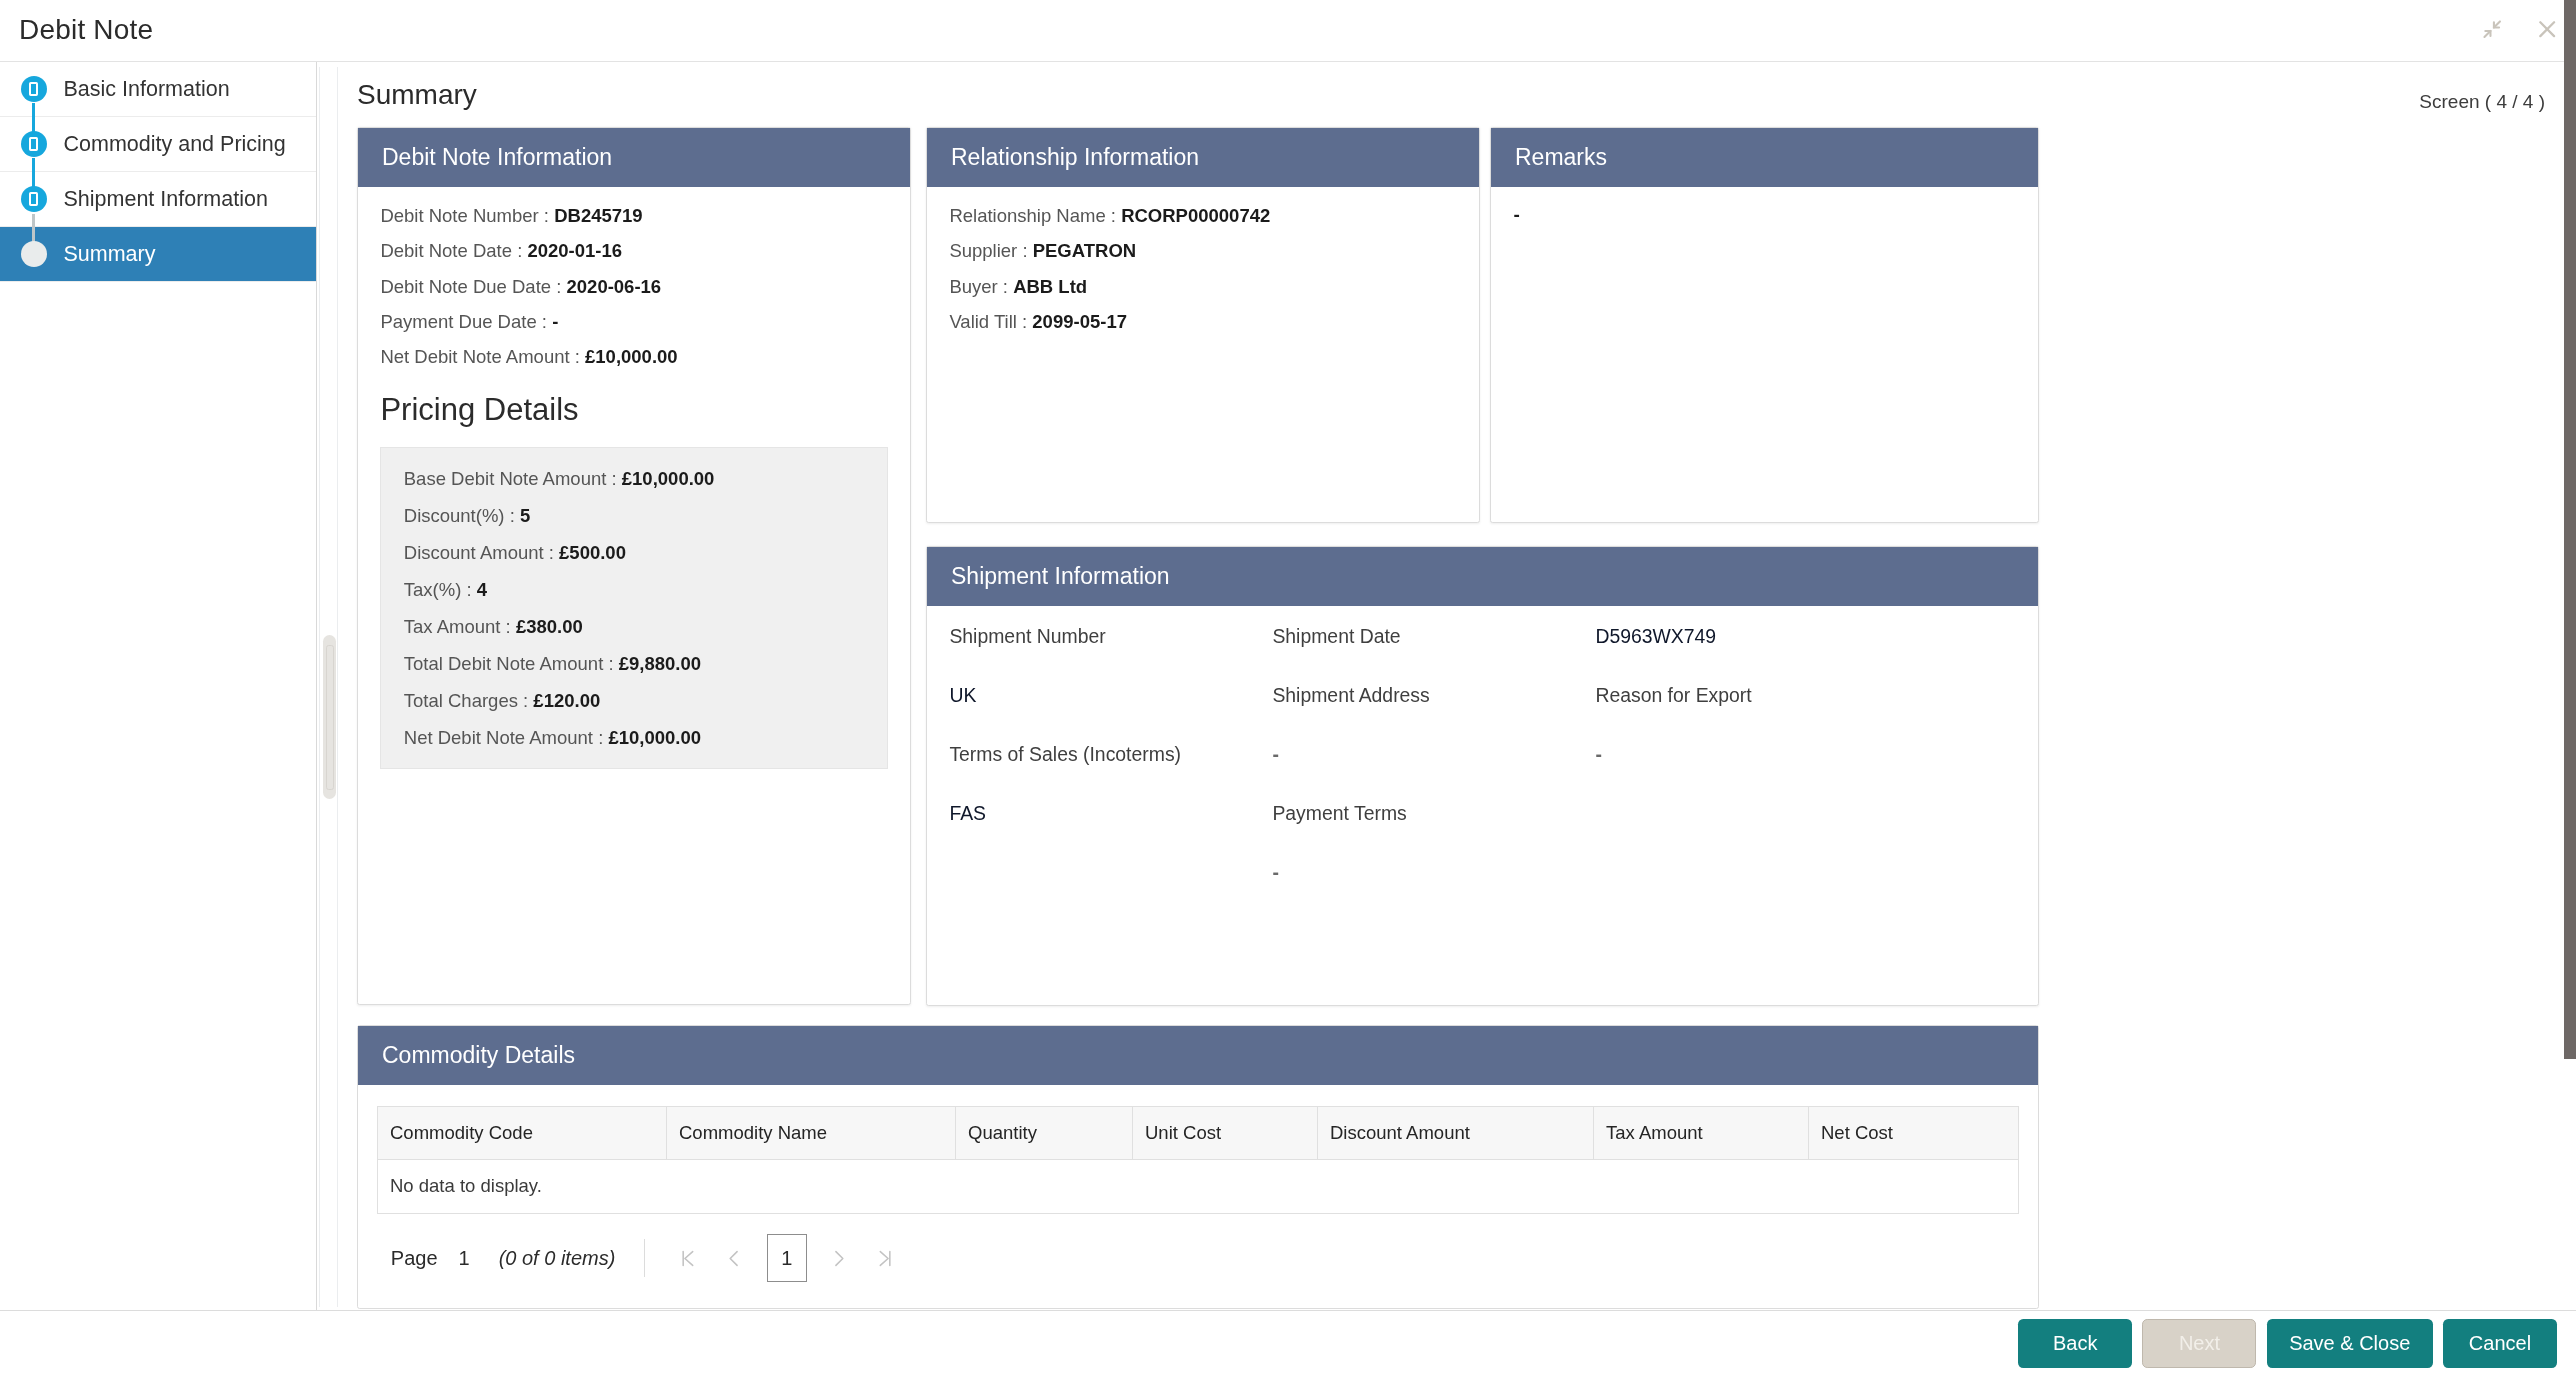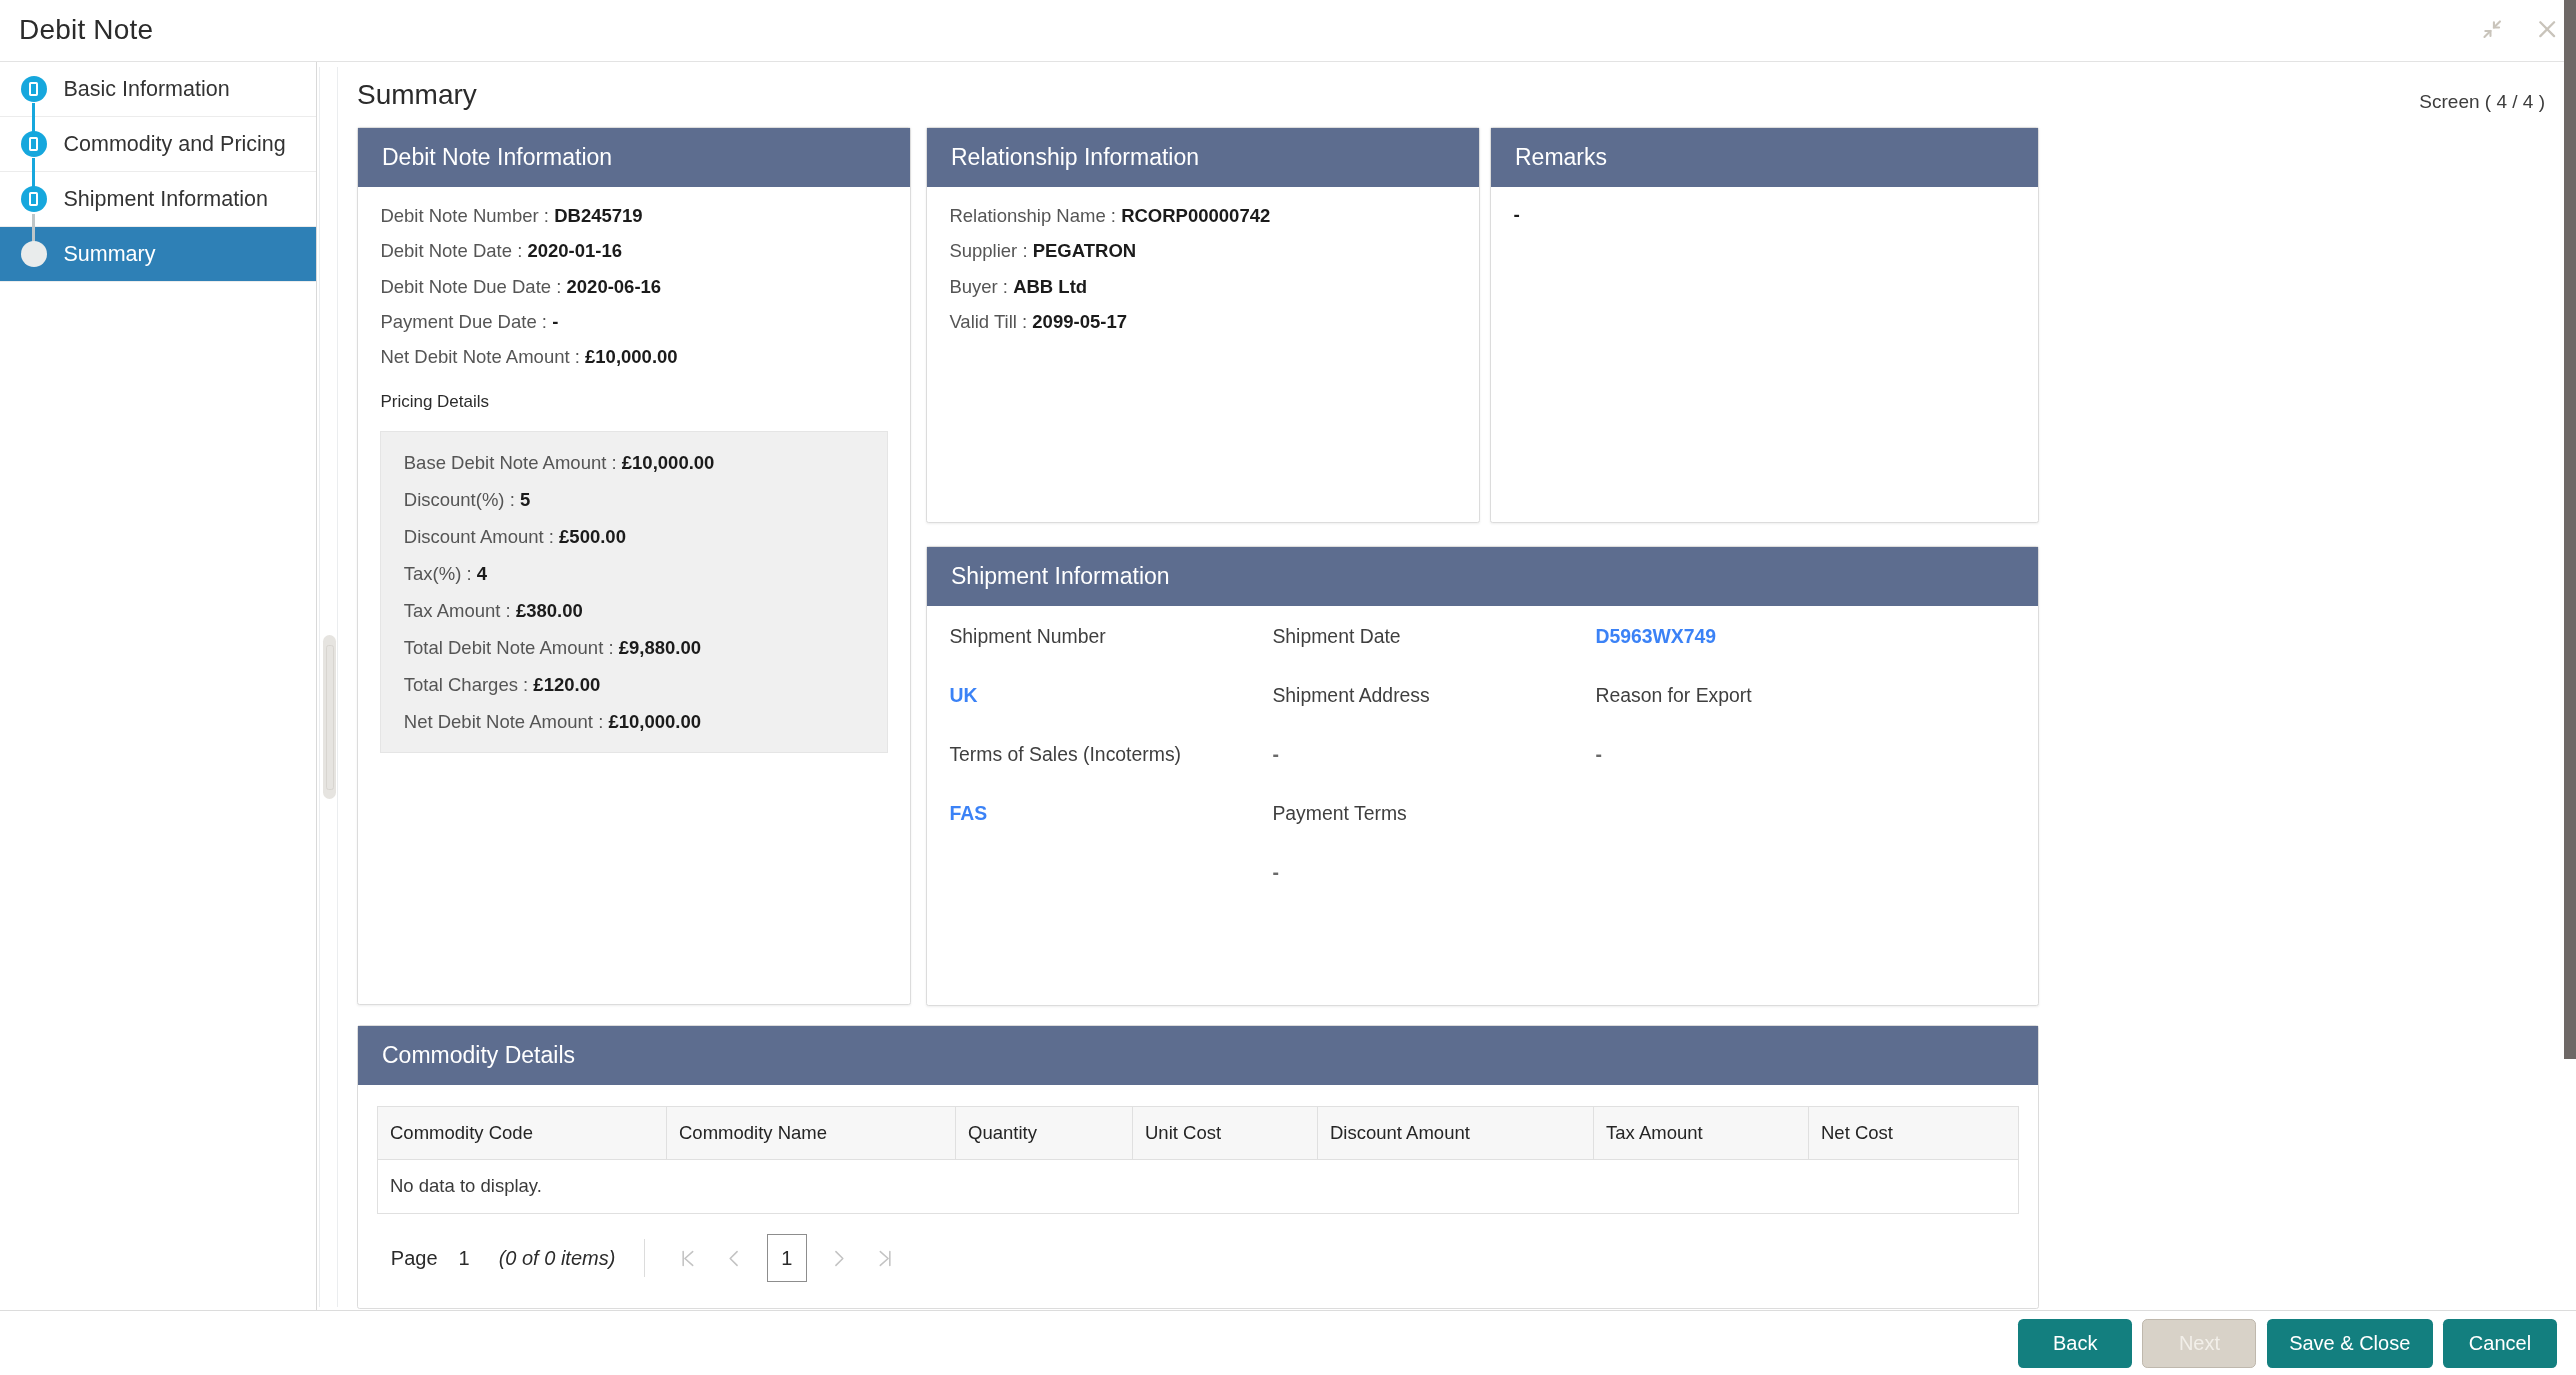--- a/index.html
+++ b/index.html
@@ -172,21 +172,21 @@
   .kv {
     font-size: 18.5px;
     color: #555555;
     margin-bottom: 10.3px;
     line-height: 1.35;
     white-space: nowrap;
   }
   .kv .v { color: #1b1b1b; font-weight: bold; }
 
   .sub-title {
-    font-size: 17px; color: #2b2b2b;
+    font-size: 31px; color: #2b2b2b;
     margin: 22.4px 0 19px 0;
   }
   .pricing-box {
     background: #f0f0f0;
     border: 0.9px solid #e5e5e5;
     padding: 19px 22.4px 15.5px 22.4px;
   }
   .pricing-box .kv { margin-bottom: 12px; }
   .pricing-box .kv:last-child { margin-bottom: 1.7px; }
 
@@ -198,21 +198,21 @@
   .ship-grid {
     display: grid;
     grid-template-columns: 323px 323px 1fr;
     row-gap: 0;
     padding: 19px 22.4px 10.3px 22.4px;
   }
   .ship-grid .lbl {
     font-size: 19.4px; color: #3f3f3f; padding-bottom: 13.8px;
   }
   .ship-grid .val {
-    font-size: 19.4px; color: #3b82f6; font-weight: bold; padding-bottom: 36px;
+    font-size: 19.4px; color: #0f172a; font-weight: normal; padding-bottom: 36px;
   }
   .ship-grid .val.dash { font-weight: bold; color: #6a6a6a; }
 
   
   .tbl {
     width: 100%;
     border-collapse: collapse;
     font-size: 18.5px;
   }
   .tbl th {

